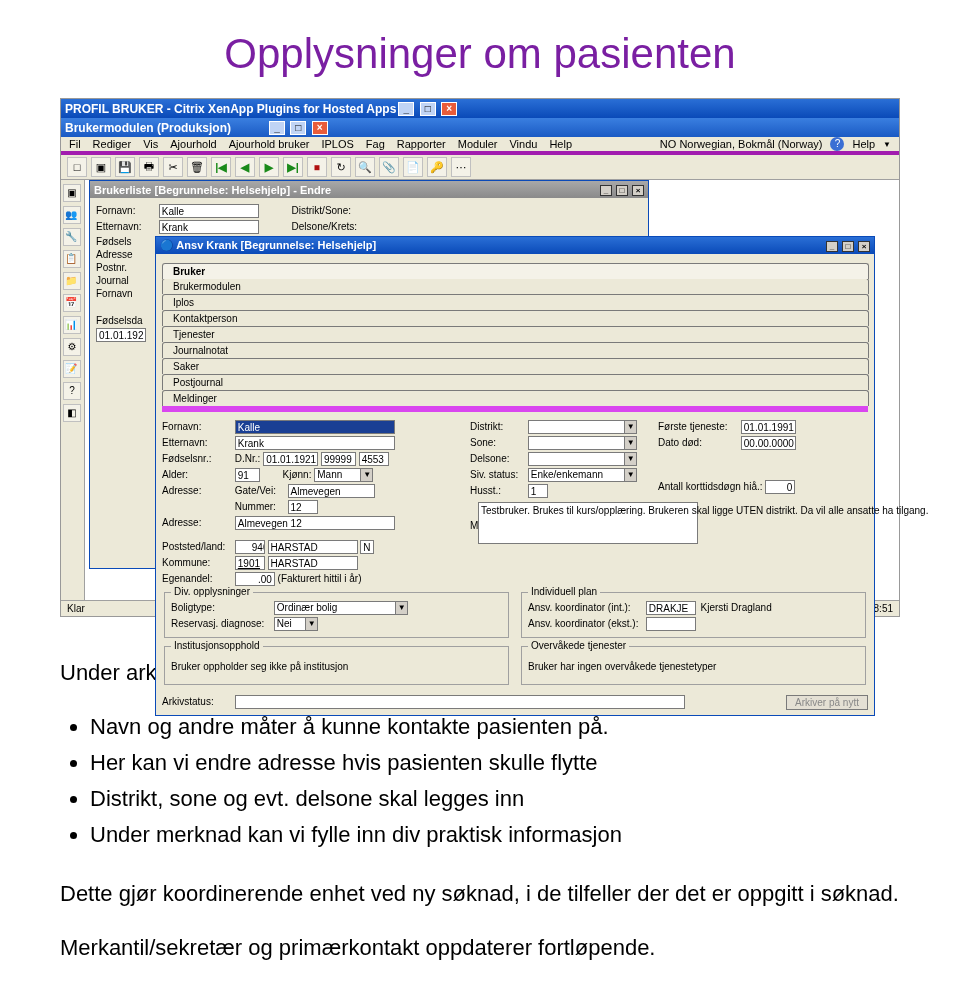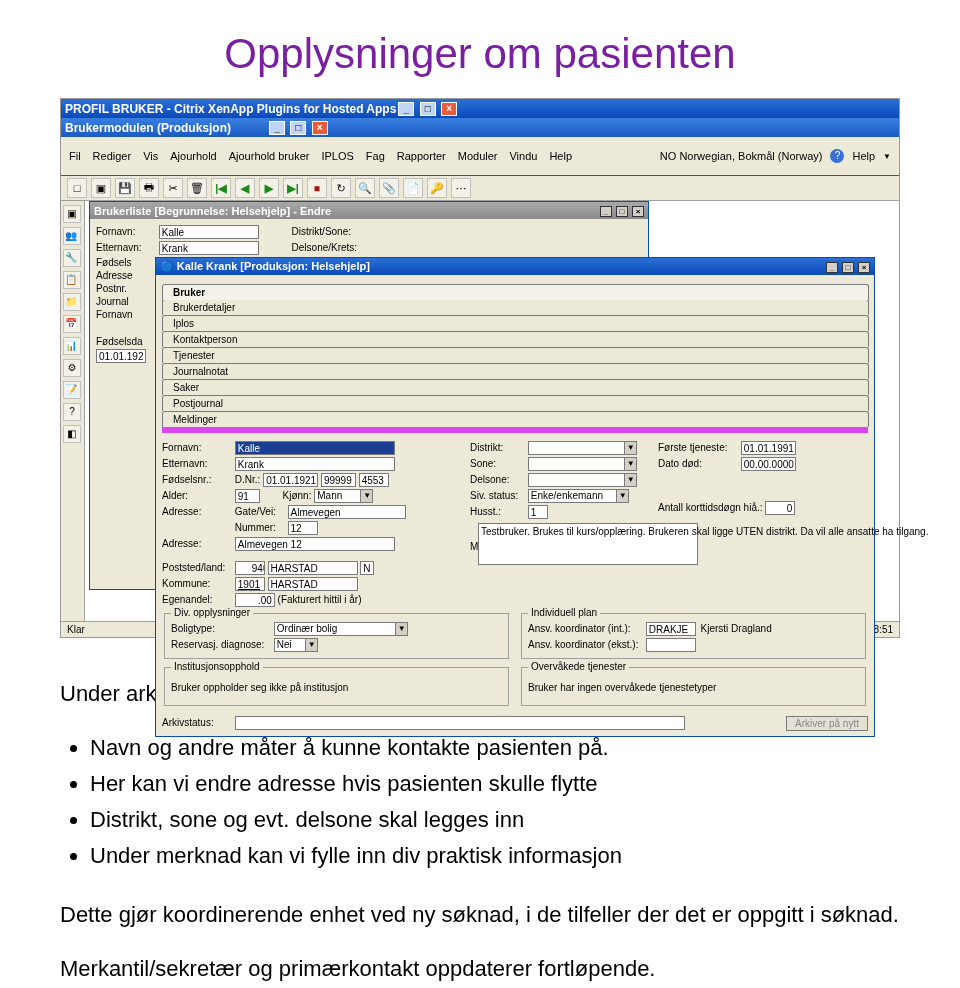--- a/index.html
+++ b/index.html
@@ -4,21 +4,21 @@
 <style>
   * { box-sizing: border-box; }
   body { margin:0; padding:0; font-family: "Comic Sans MS", cursive, sans-serif; background:#fff; color:#000; width:960px; }
   .page { padding:20px 60px 40px 60px; }
   h1 { color:#7a1fa2; font-size:42px; font-weight:normal; text-align:center; margin:10px 0 20px 0; }
   .screenshot { border:1px solid #999; font-family: Tahoma, Arial, sans-serif; font-size:11px; background:#ece9d8; }
   
   .titlebar { background:linear-gradient(#2a6fd6,#0a4ab8); color:#fff; display:flex; align-items:center; padding:2px 4px; font-weight:bold; font-size:12px; }
   .titlebar .ctrls span { display:inline-block; width:16px; height:14px; background:#c0d4f5; border:1px solid #fff; color:#000; text-align:center; line-height:12px; margin-left:2px; font-size:10px; font-family: Arial; }
   .titlebar .ctrls span.close { background:#e85c3a; color:#fff; }
-  .menubar { background:#ece9d8; display:flex; gap:12px; padding:12px 8px; border-bottom:1px solid #a21caf; font-size:11px; align-items:center; }
+  .menubar { background:#ece9d8; display:flex; gap:12px; padding:0 8px; border-bottom:4px solid #a21caf; font-size:11px; align-items:center; }
   .menubar .right { margin-left:auto; display:flex; gap:8px; align-items:center; }
   .helpcircle { width:14px; height:14px; border-radius:50%; background:#3b6fd4; color:#fff; text-align:center; line-height:14px; font-size:10px; display:inline-block; }
   .toolbar { background:#ece9d8; padding:2px 6px; border-bottom:1px solid #a0a0a0; display:flex; gap:4px; }
   .tbtn { width:20px; height:20px; border:1px solid #c0c0c0; background:#f4f2e8; display:inline-flex; align-items:center; justify-content:center; font-size:11px; }
   .tbtn.green { color:#1a8a1a; font-weight:bold; }
   .tbtn.red { color:#b01010; font-weight:bold; }
   .workarea { display:flex; background:#fff; }
   .sidetoolbar { width:24px; background:#ece9d8; border-right:1px solid #a0a0a0; display:flex; flex-direction:column; gap:4px; padding:4px 2px; }
   .sidetoolbar div { width:18px; height:18px; border:1px solid #c0c0c0; background:#f4f2e8; font-size:10px; text-align:center; line-height:16px; }
   .canvas { flex:1; position:relative; background:#fff; min-height:420px; padding:4px; }
@@ -161,31 +161,31 @@
             <div class="row" style="margin-top:16px;">
               <span class="lbl">Fødselsda</span>
             </div>
             <div class="row"><span class="fld" style="width:50px;">01.01.192</span></div>
             <div style="height:220px;"></div>
           </div>
         </div>
 
         <div class="win" style="left:70px; top:56px; width:720px;">
           <div class="wtitle">
-            <span>🔵 <span>Kalle Krank  [Produksjon: Helsehjelp]</span></span>
+            <span>🔵 <span>Ansv Krank  [Begrunnelse: Helsehjelp]</span></span>
             <span class="mini-ctrls">
               <span>_</span>
               <span>□</span>
               <span>×</span>
             </span>
           </div>
           <div class="winbody">
             <div class="tabs">
               <div class="tab active">Bruker</div>
-              <div class="tab">Brukerdetaljer</div>
+              <div class="tab">Brukermodulen</div>
               <div class="tab">Iplos</div>
               <div class="tab">Kontaktperson</div>
               <div class="tab">Tjenester</div>
               <div class="tab">Journalnotat</div>
               <div class="tab">Saker</div>
               <div class="tab">Postjournal</div>
               <div class="tab">Meldinger</div>
             </div>
 
             <div class="cols">
@@ -211,21 +211,21 @@
                   <span class="fld" style="width:25px;">91</span>
                   <span style="margin-left:20px;">Kjønn:</span>
                   <span class="dropdown">
                       <span style="width:45px;">Mann</span>
                       <span class="arr">▼</span>
                     </span>
                 </div>
                 <div class="row">
                   <span class="lbl2">Adresse:</span>
                   <span style="display:inline-block;width:50px;">Gate/Vei:</span>
-                  <span class="fld" style="width:118px;">Almevegen</span>
+                  <span class="fld" style="width:87px;">Almevegen</span>
                 </div>
                 <div class="row">
                   <span class="lbl2"></span>
                   <span style="display:inline-block;width:50px;">Nummer:</span>
                   <span class="fld" style="width:30px;">12</span>
                 </div>
                 <div class="row">
                   <span class="lbl2">Adresse:</span>
                   <span class="fld" style="width:160px;">Almevegen 12</span>
                 </div>
@@ -265,21 +265,21 @@
                 <div class="row">
                   <span style="display:inline-block;width:55px;">Delsone:</span>
                   <span class="dropdown">
                       <span style="width:95px;"></span>
                       <span class="arr">▼</span>
                     </span>
                 </div>
                 <div class="row">
                   <span style="display:inline-block;width:55px;">Siv. status:</span>
                   <span class="dropdown">
-                      <span style="width:87px;">Enke/enkemann</span>
+                      <span style="width:95px;">Enke/enkemann</span>
                       <span class="arr">▼</span>
                     </span>
                 </div>
                 <div class="row">
                   <span style="display:inline-block;width:55px;">Husst.:</span>
                   <span class="fld" style="width:20px;">1</span>
                 </div>
                 <div class="row" style="margin-top:22px;">
                   <span style="display:inline-block;width:55px;vertical-align:top;">Merknad:</span>
                 </div>

